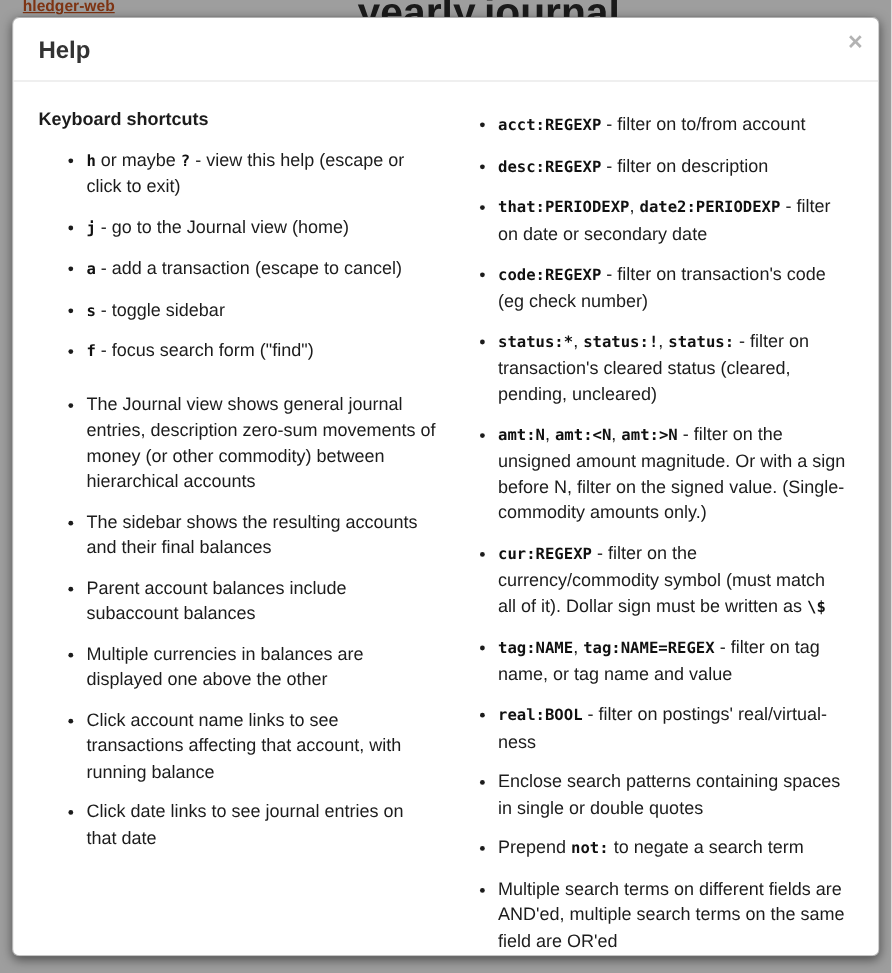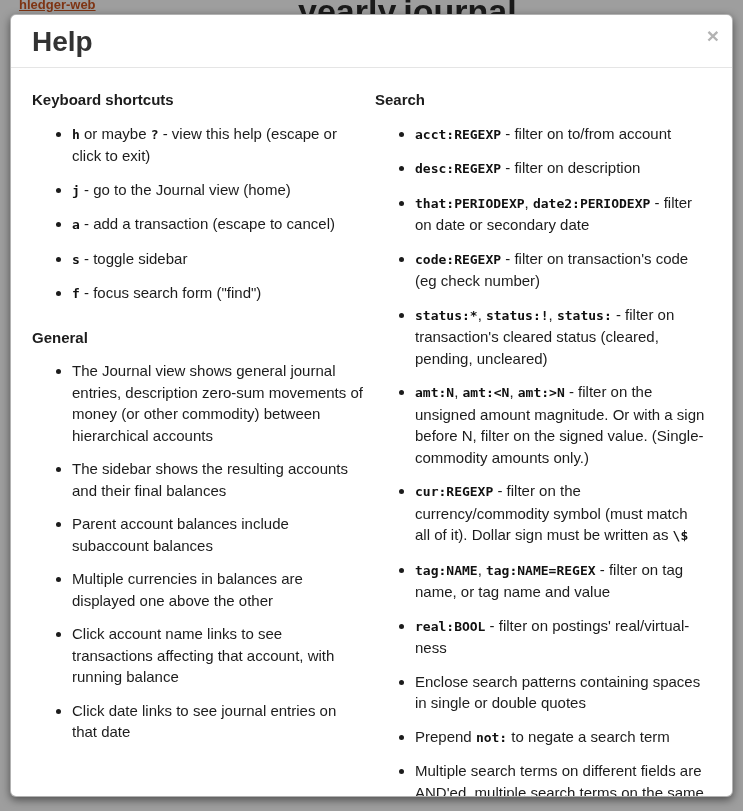--- a/index.html
+++ b/index.html
@@ -42,21 +42,21 @@
     border-radius:6px;
     box-shadow:0 3px 9px rgba(0,0,0,0.5);
     overflow:hidden;
   }
   .modal-header {
     position:relative;
     padding:12px 15px 10px 21px;
     border-bottom:1px solid #e5e5e5;
   }
   .modal-title {
-    margin:0; font-size:28px; font-weight:bold;
+    margin:0; font-size:20px; font-weight:bold;
     line-height:30px; color:#333;
   }
   .close-button {
     position:absolute; top:12px; right:13px;
     background:none; border:0; padding:0;
     font-size:21px; font-weight:bold; line-height:18px;
     color:#b3b3b3; cursor:pointer;
     font-family:"Liberation Sans", sans-serif;
   }
 
@@ -105,32 +105,30 @@
   <div class="modal-body">
     <div class="help-col" id="col-left">
         <h3 class="section-heading">Keyboard shortcuts</h3>
         <ul class="help-list">
           <li class="help-item"><code>h</code> or maybe <code>?</code> - view this help (escape or click to exit)</li>
           <li class="help-item"><code>j</code> - go to the Journal view (home)</li>
           <li class="help-item"><code>a</code> - add a transaction (escape to cancel)</li>
           <li class="help-item"><code>s</code> - toggle sidebar</li>
           <li class="help-item"><code>f</code> - focus search form ("find")</li>
         </ul>
-        <h3 class="section-heading">General</h3>
         <ul class="help-list">
           <li class="help-item">The Journal view shows general journal entries, description zero-sum movements of money (or other commodity) between hierarchical accounts</li>
           <li class="help-item">The sidebar shows the resulting accounts and their final balances</li>
           <li class="help-item">Parent account balances include subaccount balances</li>
           <li class="help-item">Multiple currencies in balances are displayed one above the other</li>
           <li class="help-item">Click account name links to see transactions affecting that account, with running balance</li>
           <li class="help-item">Click date links to see journal entries on that date</li>
         </ul>
       </div>
     <div class="help-col" id="col-right">
-        <h3 class="section-heading">Search</h3>
         <ul class="help-list">
           <li class="help-item"><code>acct:REGEXP</code> - filter on to/from account</li>
           <li class="help-item"><code>desc:REGEXP</code> - filter on description</li>
           <li class="help-item"><code>that:PERIODEXP</code>, <code>date2:PERIODEXP</code> - filter on date or secondary date</li>
           <li class="help-item"><code>code:REGEXP</code> - filter on transaction's code (eg check number)</li>
           <li class="help-item"><code>status:*</code>, <code>status:!</code>, <code>status:</code> - filter on transaction's cleared status (cleared, pending, uncleared)</li>
           <li class="help-item"><code>amt:N</code>, <code>amt:&lt;N</code>, <code>amt:&gt;N</code> - filter on the unsigned amount magnitude. Or with a sign before N, filter on the signed value. (Single-commodity amounts only.)</li>
           <li class="help-item"><code>cur:REGEXP</code> - filter on the currency/commodity symbol (must match all of it). Dollar sign must be written as <code>\$</code></li>
           <li class="help-item"><code>tag:NAME</code>, <code>tag:NAME=REGEX</code> - filter on tag name, or tag name and value</li>
           <li class="help-item"><code>real:BOOL</code> - filter on postings' real/virtual-ness</li>

